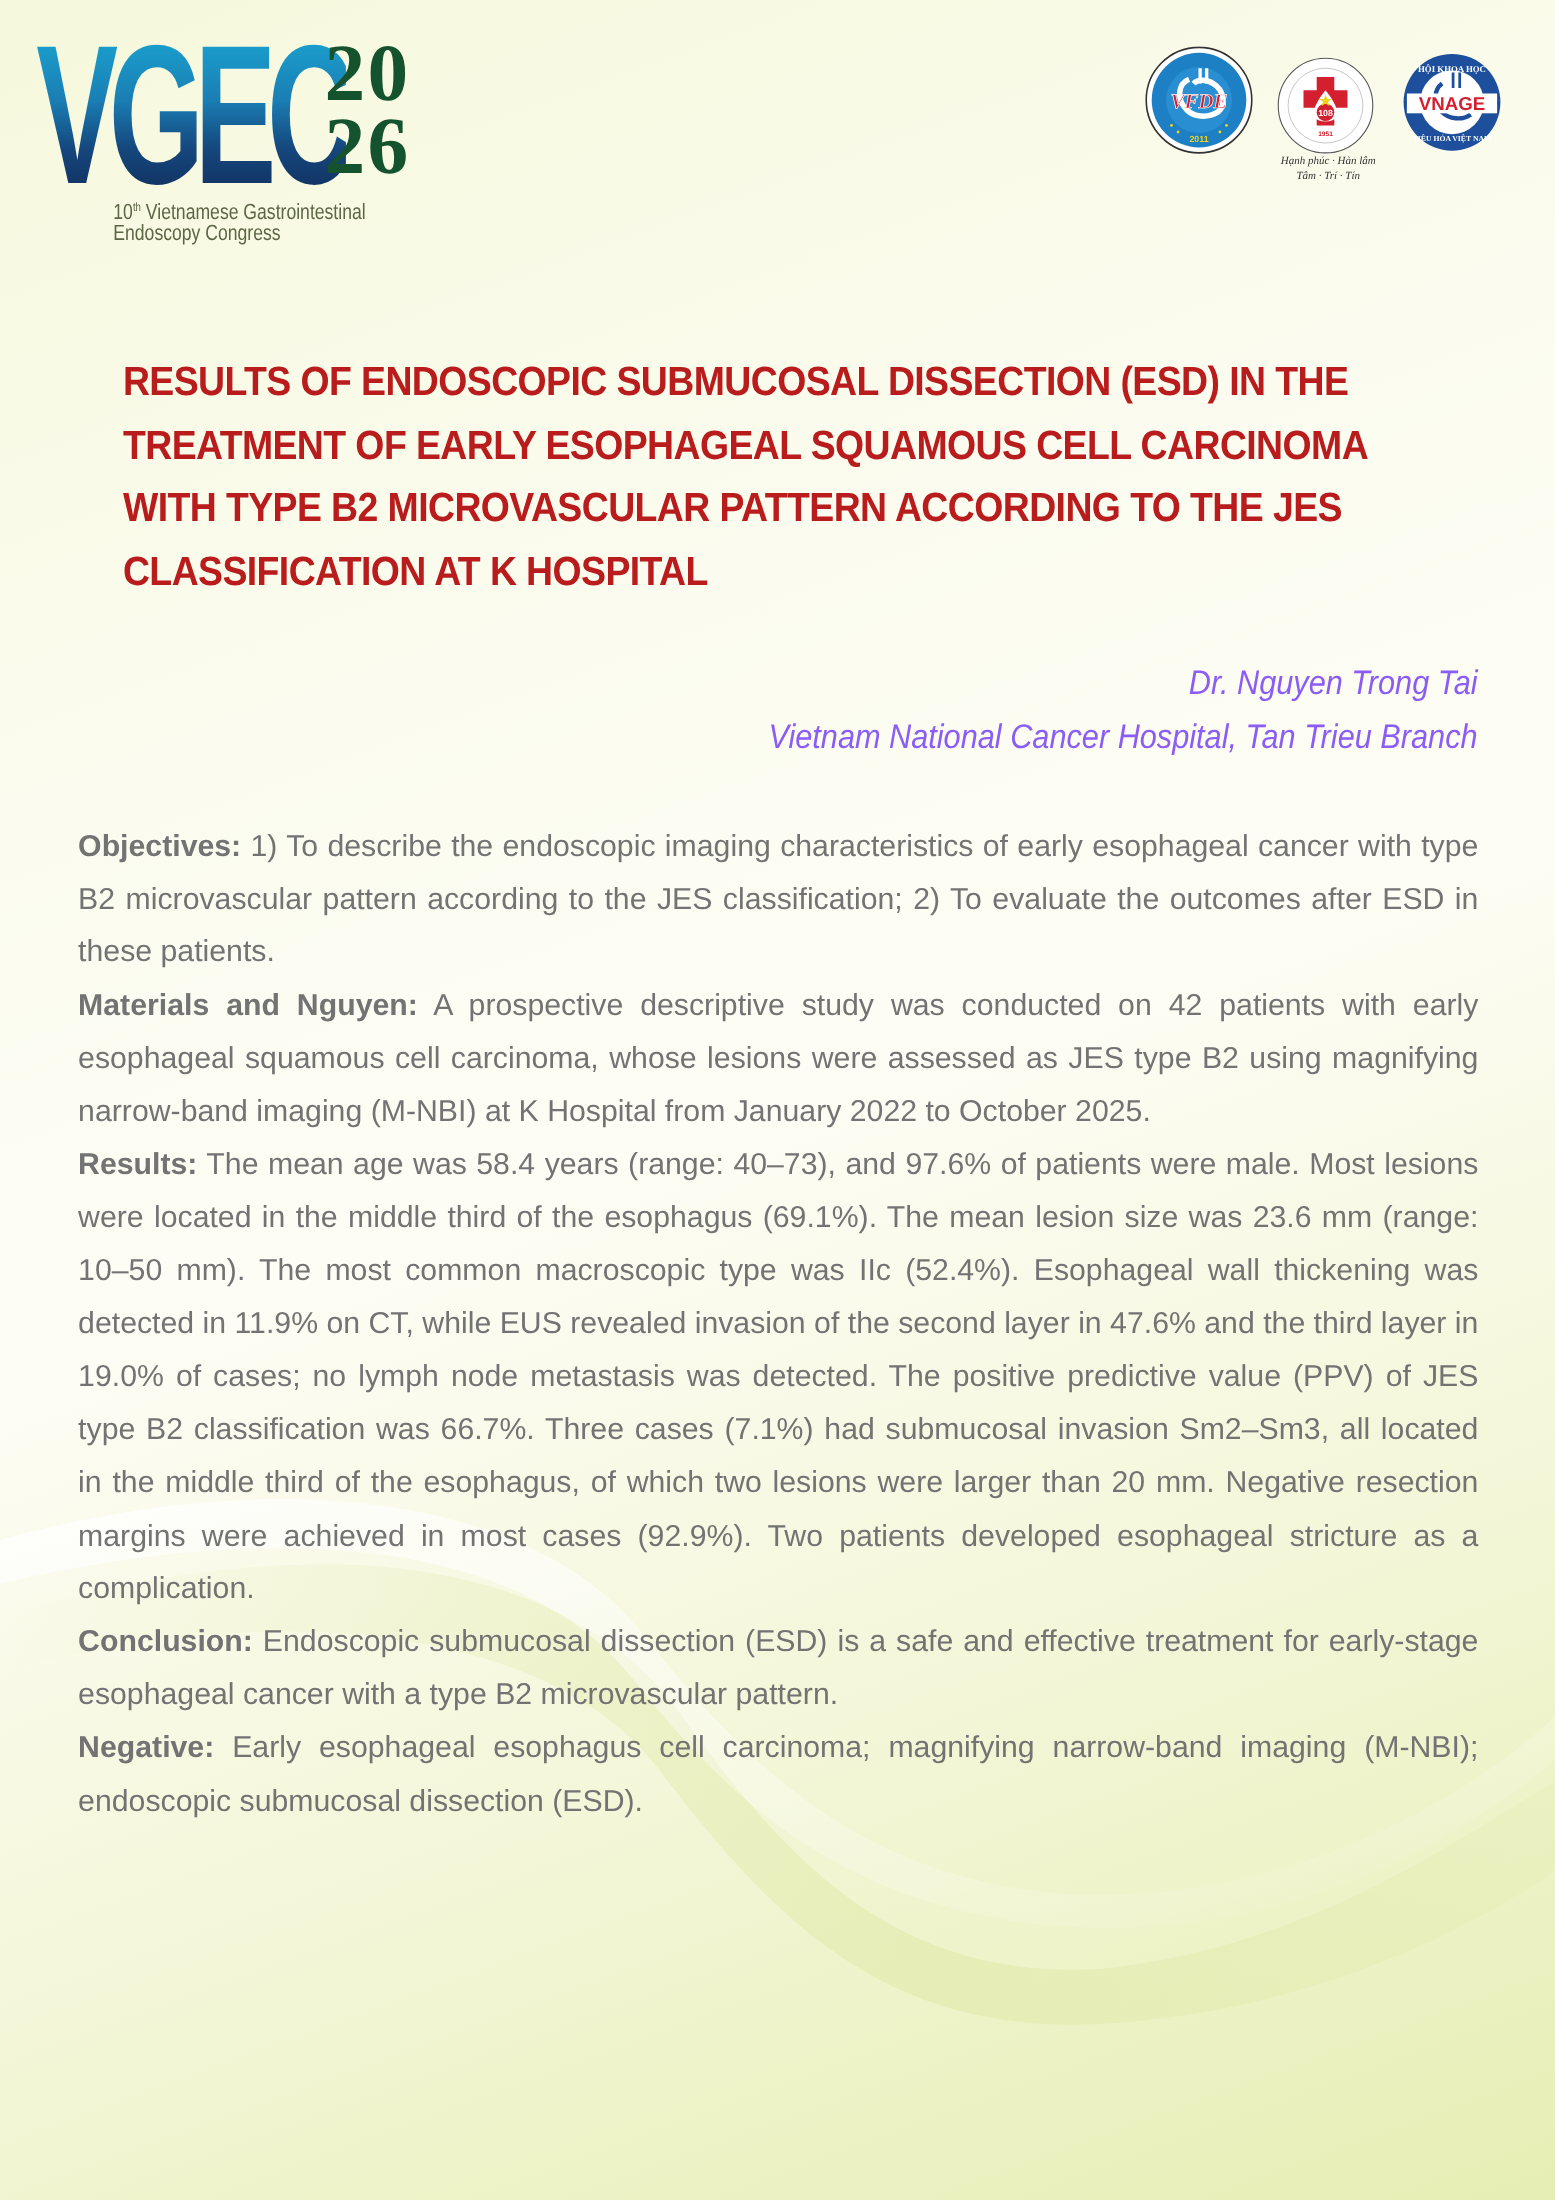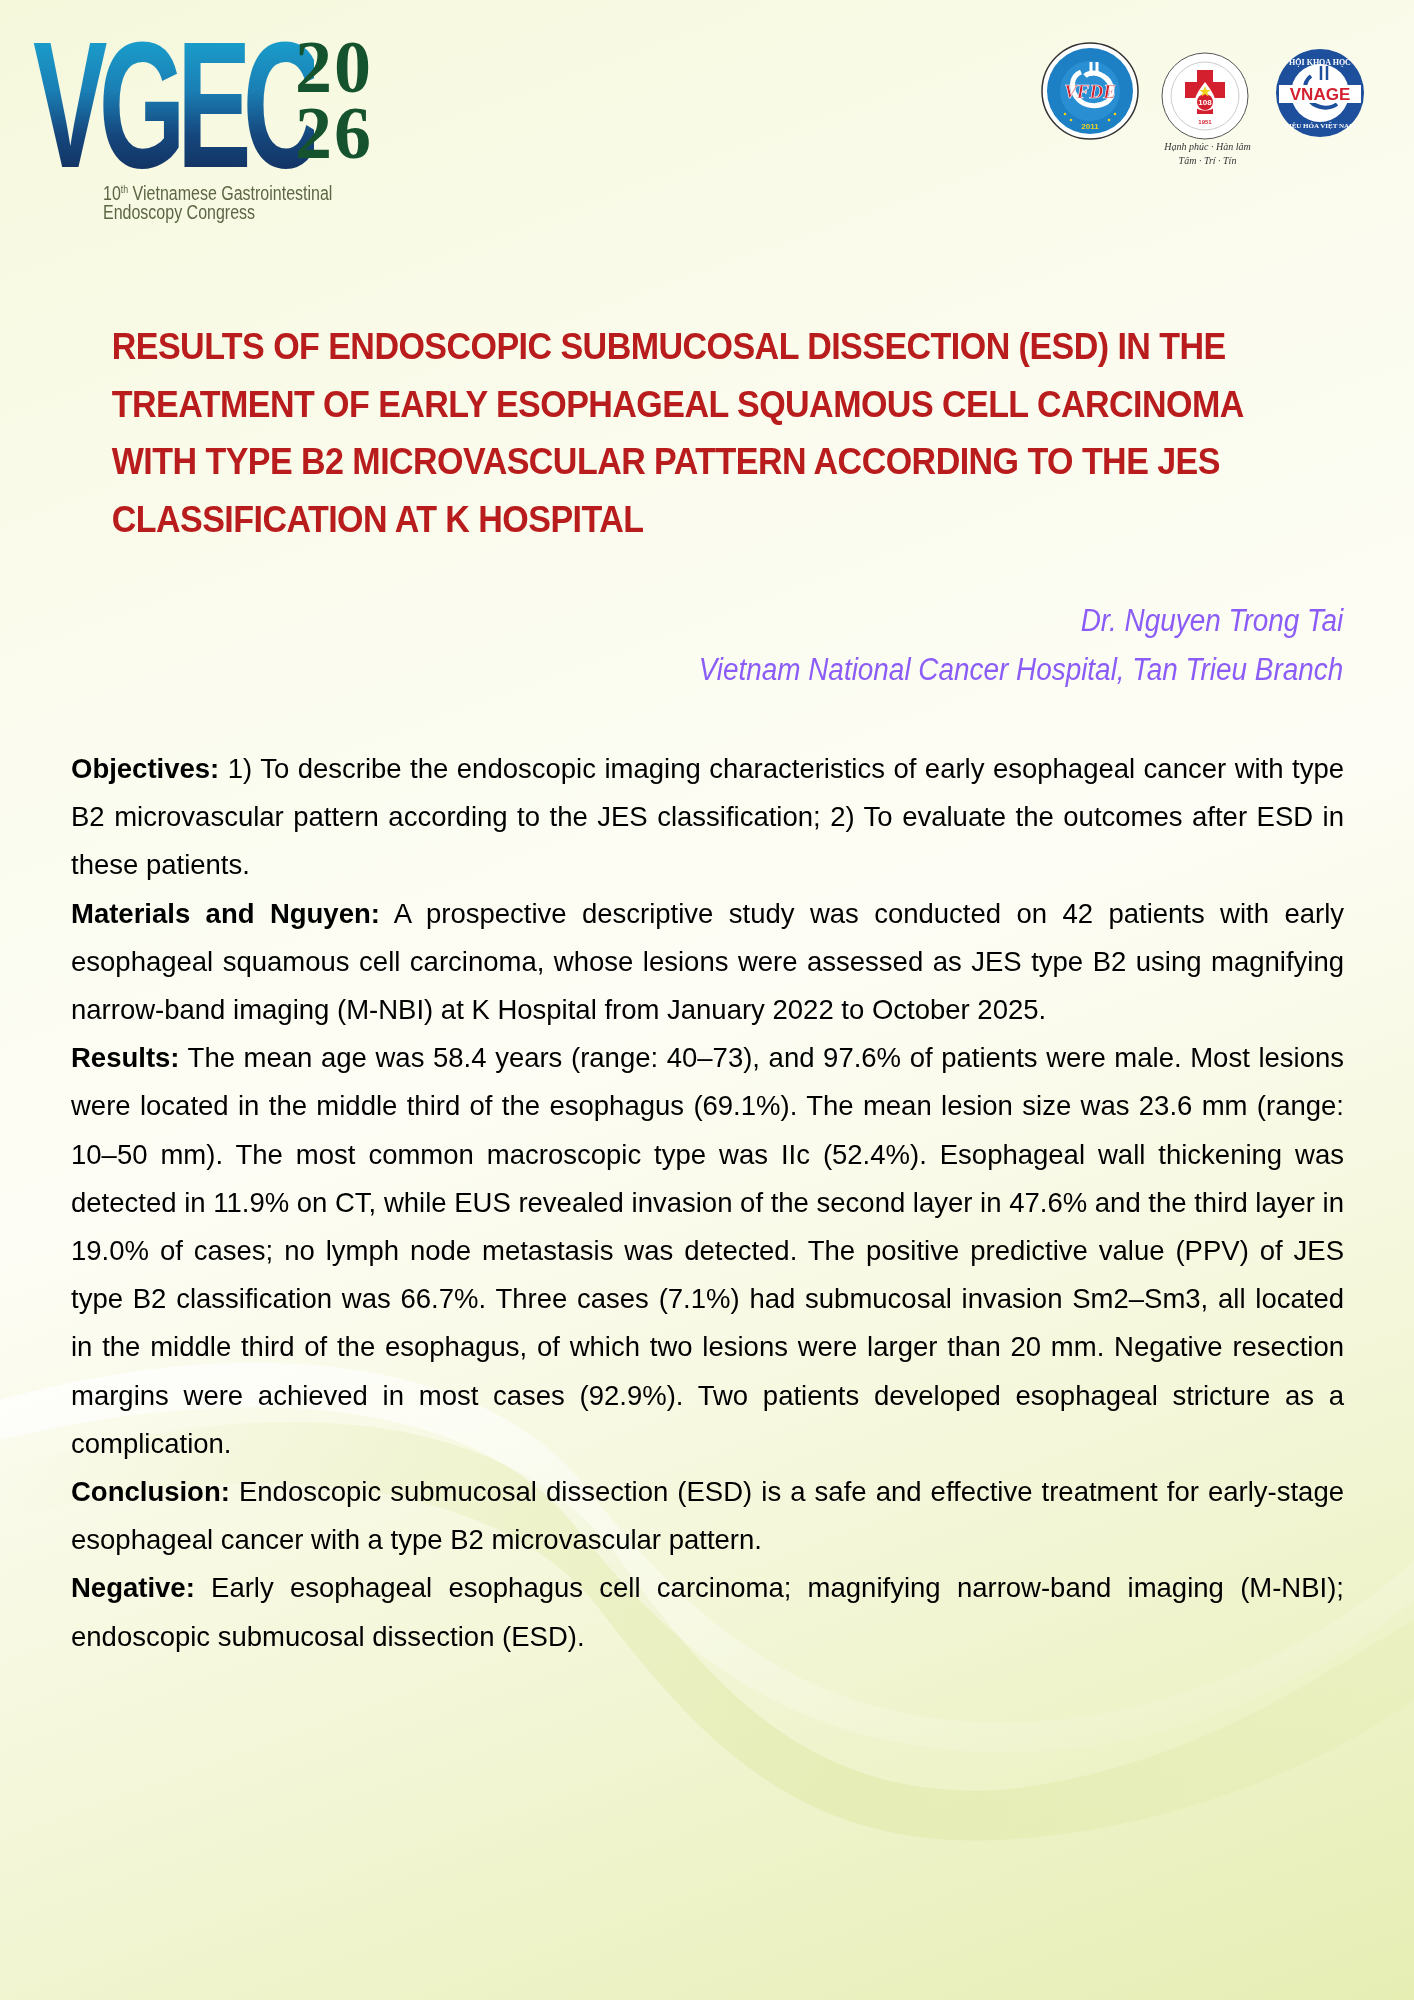--- a/index.html
+++ b/index.html
@@ -55,21 +55,21 @@
     
     .author {
       position: absolute; right: 71px; top: 596px; text-align: right;
       font-style: italic; font-size: 31px; line-height: 49px; color: #8b5cf6;
     }
     .author div { transform: scaleX(0.9); transform-origin: right center; }
 
     
     .abstract {
       position: absolute; left: 71px; top: 745px; width: 1273px;
-      font-size: 27.5px; line-height: 48.2px; text-align: justify; color: #000000;
+      font-size: 27.5px; line-height: 48.2px; text-align: justify; color: #737373;
     }
     .abstract p { margin: 0; }
     .abstract .label { font-weight: bold; }
   </style>
 </head>
 <body>
 
 <svg class="bg-swoosh" viewBox="0 0 1414 2000" preserveAspectRatio="none">
   <defs>
     <linearGradient id="sw1" x1="0" y1="0" x2="1" y2="1">

